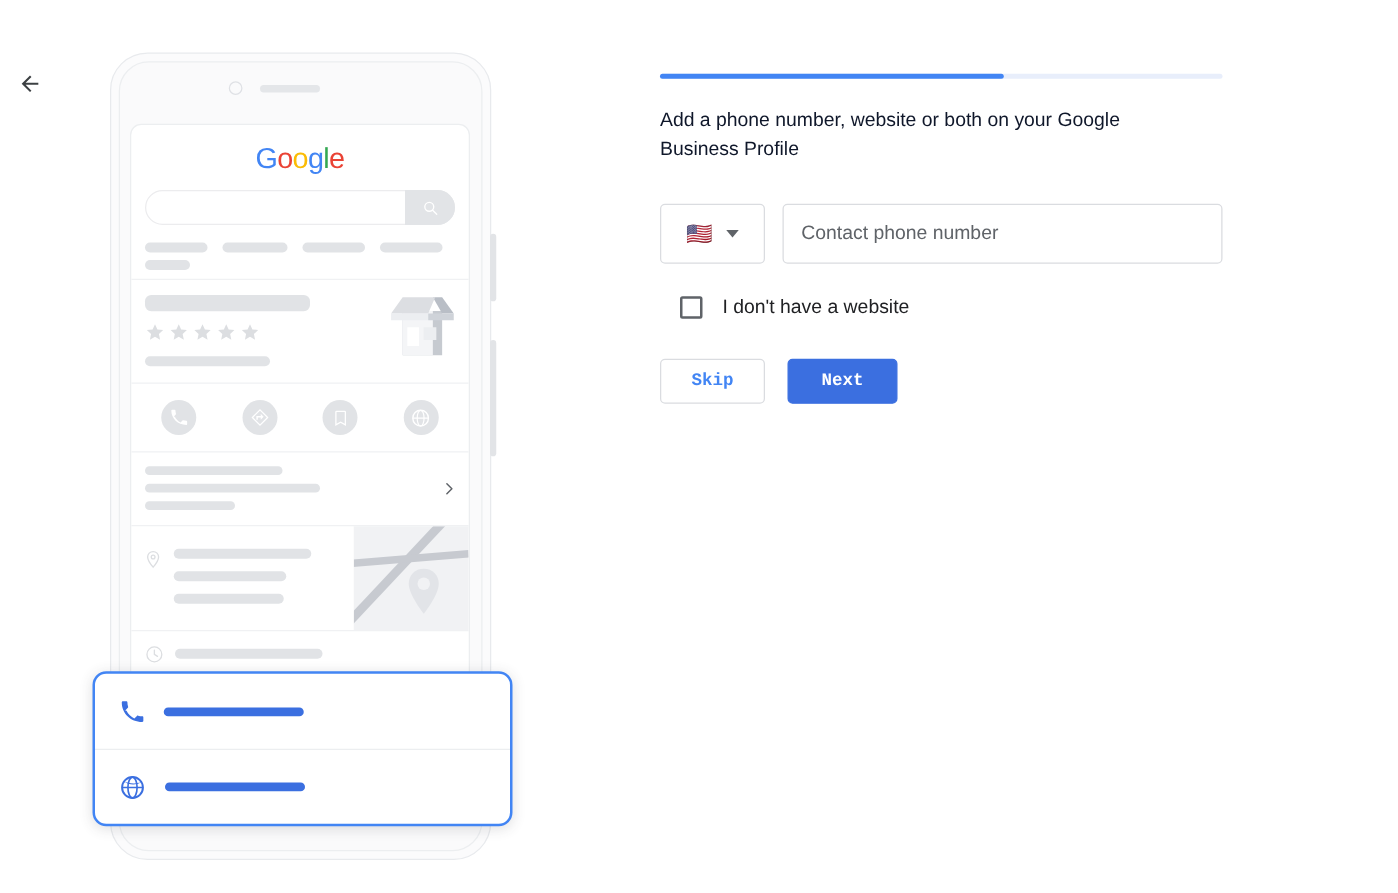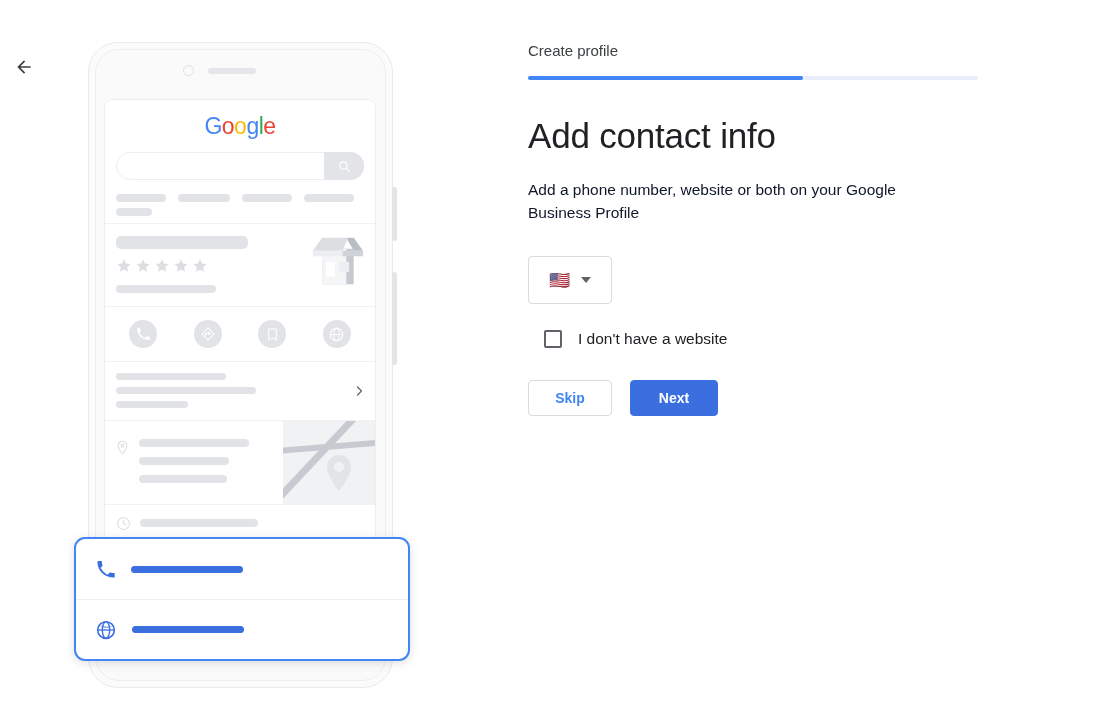--- a/index.html
+++ b/index.html
@@ -128,21 +128,21 @@
   .input-url { width: 450px; margin-top: 24px; display: block; }
 
   .cb-row { display: flex; align-items: flex-end; gap: 16px; margin-top: 26px; padding-left: 16px; }
   .checkbox { width: 18px; height: 18px; border: 2px solid #5f6368; border-radius: 2px; background: #fff; cursor: pointer; }
   .cb-label { font-size: 15.5px; color: #202124; }
 
   .btn-row { display: flex; gap: 18px; margin-top: 32px; }
   .btn {
     height: 36px; border-radius: 4px; font-size: 14px; font-weight: 700;
     display: flex; align-items: center; justify-content: center; cursor: pointer;
-    font-family: Liberation Sans, sans-serif;
+    font-family: Liberation Mono, monospace;
   }
   .btn-skip { width: 84px; background: #fff; border: 1px solid #dadce0; color: #4285F4; }
   .btn-next { width: 88px; background: #3b6fe0; border: 1px solid #3b6fe0; color: #fff; }
 </style>
 </head>
 <body>
 
 <div id="root">
 
   <div class="back-arrow">
@@ -301,34 +301,33 @@
         <ellipse cx="12" cy="12" rx="4.4" ry="10" fill="none" stroke="#3b6fe0" stroke-width="1.6"></ellipse>
         <line x1="2" y1="12" x2="22" y2="12" stroke="#3b6fe0" stroke-width="1.6"></line>
         <path d="M4 6c3 2 11 3 16 1-4 3-12 3-16-1z" fill="#3b6fe0"></path>
       </svg>
       <div class="hl-bar"></div>
     </div>
   </div>
 
   <div class="panel">
 
-    <div class="step-label">Create profile</div>
 
     <div class="progress">
       <div class="progress-fill" id="progress-fill" style="width: 61%;"></div>
     </div>
 
-    <h1 class="title">Add contact info</h1>
     <div class="subtitle">Add a phone number, website or both on your Google Business Profile</div>
 
     <div class="row-phone">
       <div class="country-select">
         <span class="flag">🇺🇸</span>
         <span class="caret"></span>
       </div>
+      <input class="text-input input-phone" type="text" placeholder="Contact phone number" style="">
     </div>
 
 
     <div class="cb-row">
       <div class="checkbox"></div>
       <span class="cb-label">I don't have a website</span>
     </div>
 
     <div class="btn-row">
       <div class="btn btn-skip">Skip</div>

